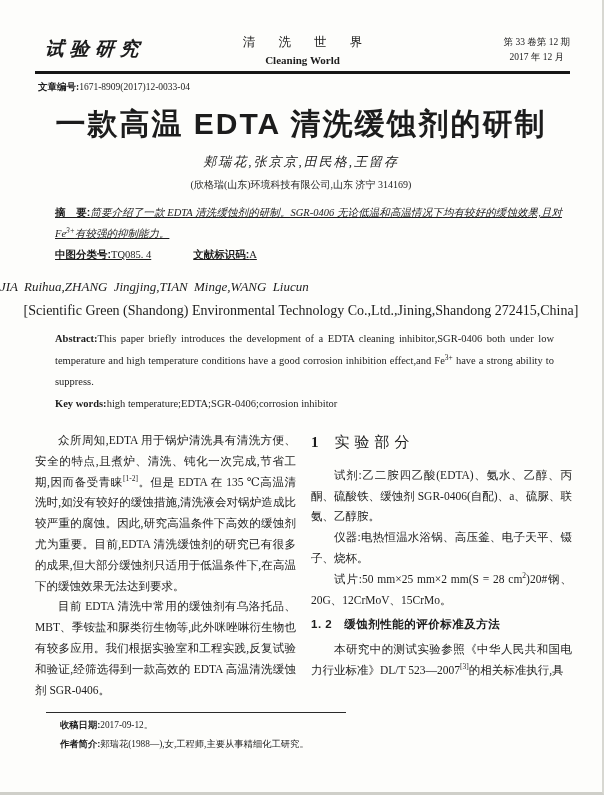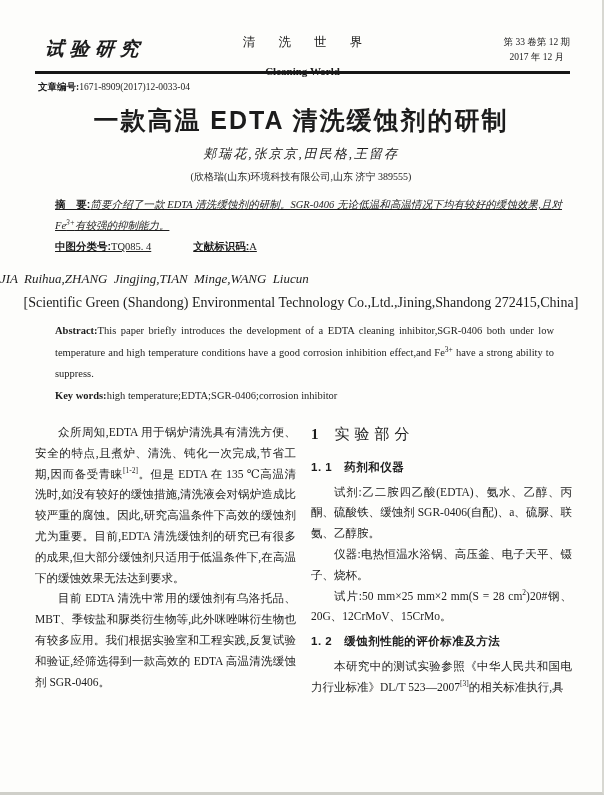--- a/index.html
+++ b/index.html
@@ -19,34 +19,34 @@
   .header{
     position:absolute;top:34px;left:35px;right:32px;height:36px;
   }
   .badge{
     position:absolute;left:10px;top:2px;
     font-size:19px;font-weight:700;font-style:italic;
     letter-spacing:6px;transform:skewX(-4deg);
   }
   .journal{position:absolute;left:0;right:0;top:0;text-align:center;}
   .journal-cn{font-size:12.5px;letter-spacing:10px;text-indent:10px;}
-  .journal-en{font-size:11px;font-weight:700;margin-top:14px;}
+  .journal-en{font-size:11px;font-weight:700;margin-top:3px;}
   .issue{position:absolute;right:0;top:1px;text-align:center;font-size:9.5px;line-height:15px;}
   .header-rule{
     position:absolute;top:71px;left:35px;right:32px;
     border-top:3px solid #161616;
   }
 
   
   .article-no{margin:81px 0 0 38px;font-size:9.5px;}
   .article-no .lbl{font-family:Liberation Serif, serif;font-weight:700;}
   .title-cn{
     margin:10px 20px 0;text-align:center;
     font-family:"Liberation Sans","DejaVu Sans",sans-serif;
-    font-size:25px;font-weight:700;letter-spacing:2px;
+    font-size:30px;font-weight:700;letter-spacing:2px;
   }
   .authors-cn{margin-top:8px;text-align:center;font-size:13px;font-style:italic;letter-spacing:2px;}
   .affil-cn{margin-top:7px;text-align:center;font-size:10px;}
 
   
   .abstract-cn{margin:10px 40px 0 55px;font-size:10.5px;line-height:21px;}
   .abstract-cn p{margin:0;text-align:justify;text-decoration:underline;}
   .lbl{font-family:"Liberation Sans","DejaVu Sans",sans-serif;font-weight:700;font-style:normal;}
   .kai{font-style:italic;}
   sup{font-size:7.5px;line-height:0;}
@@ -95,21 +95,21 @@
     </div>
   </div>
   <div class="header-rule"></div>
 
   <div class="article-no">
     <span class="lbl">文章编号:</span><span>1671-8909(2017)12-0033-04</span>
   </div>
 
   <h1 class="title-cn">一款高温 EDTA 清洗缓蚀剂的研制</h1>
   <div class="authors-cn">郏瑞花,张京京,田民格,王留存</div>
-  <div class="affil-cn">(欣格瑞(山东)环境科技有限公司,山东 济宁 389555)</div>
+  <div class="affil-cn">(欣格瑞(山东)环境科技有限公司,山东 济宁 314169)</div>
 
   <div class="abstract-cn">
     <p>
       <span class="lbl">摘　要:</span><span class="kai">简要介绍了一款 EDTA 清洗缓蚀剂的研制。SGR-0406 无论低温和高温情况下均有较好的缓蚀效果,且对 Fe</span><sup class="kai">3+</sup><span class="kai">有较强的抑制能力。</span>
     </p>
     <p>
       <span class="lbl">中图分类号:</span><span>TQ085. 4</span><span class="lbl clc-gap">文献标识码:</span><span>A</span>
     </p>
   </div>
 
@@ -128,23 +128,31 @@
 
   <div class="columns">
     <div class="col">
       <p><span>众所周知,EDTA 用于锅炉清洗具有清洗方便、安全的特点,且煮炉、清洗、钝化一次完成,节省工期,因而备受青睐</span><sup>[1-2]</sup><span>。但是 EDTA 在 135 ℃高温清洗时,如没有较好的缓蚀措施,清洗液会对锅炉造成比较严重的腐蚀。因此,研究高温条件下高效的缓蚀剂尤为重要。目前,EDTA 清洗缓蚀剂的研究已有很多的成果,但大部分缓蚀剂只适用于低温条件下,在高温下的缓蚀效果无法达到要求。</span></p>
       <p>目前 EDTA 清洗中常用的缓蚀剂有乌洛托品、MBT、季铵盐和脲类衍生物等,此外咪唑啉衍生物也有较多应用。我们根据实验室和工程实践,反复试验和验证,经筛选得到一款高效的 EDTA 高温清洗缓蚀剂 SGR-0406。</p>
     </div>
     <div class="col">
       <h2 class="sec-h1">
         <span class="num">1</span><span class="t">实验部分</span>
       </h2>
-      <h3 class="sec-h2">1. 1　药剂和仪器</h3>
       <p>试剂:乙二胺四乙酸(EDTA)、氨水、乙醇、丙酮、硫酸铁、缓蚀剂 SGR-0406(自配)、a、硫脲、联氨、乙醇胺。</p>
       <p>仪器:电热恒温水浴锅、高压釜、电子天平、镊子、烧杯。</p>
       <p><span>试片:50 mm×25 mm×2 mm(S = 28 cm</span><sup>2</sup><span>)20#钢、20G、12CrMoV、15CrMo。</span></p>
       <h3 class="sec-h2">1. 2　缓蚀剂性能的评价标准及方法</h3>
       <p><span>本研究中的测试实验参照《中华人民共和国电力行业标准》DL/T 523—2007</span><sup>[3]</sup><span>的相关标准执行,具</span></p>
     </div>
   </div>
 
+  <div class="footnote">
+    <div class="fn-rule"></div>
+    <p>
+      <span class="lbl">收稿日期:</span><span>2017-09-12。</span>
+    </p>
+    <p>
+      <span class="lbl">作者简介:</span><span>郏瑞花(1988—),女,工程师,主要从事精细化工研究。</span>
+    </p>
+  </div>
 
 </div>
 
 </body></html>

